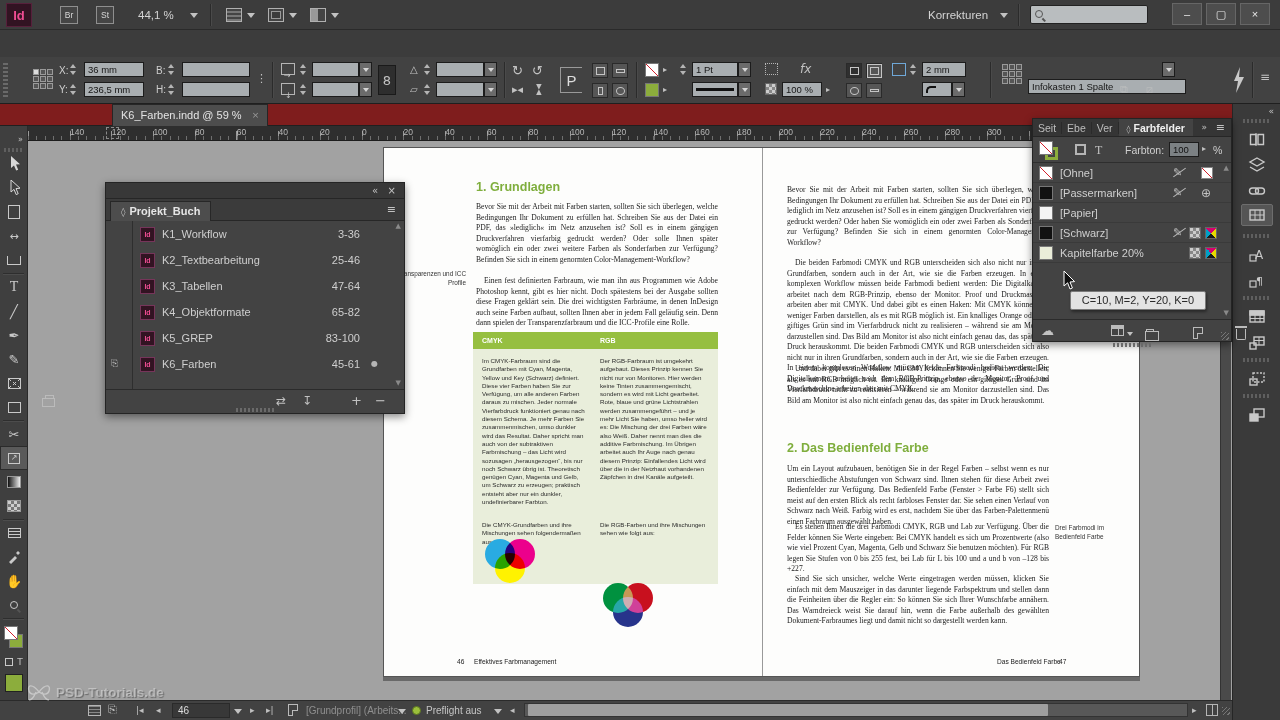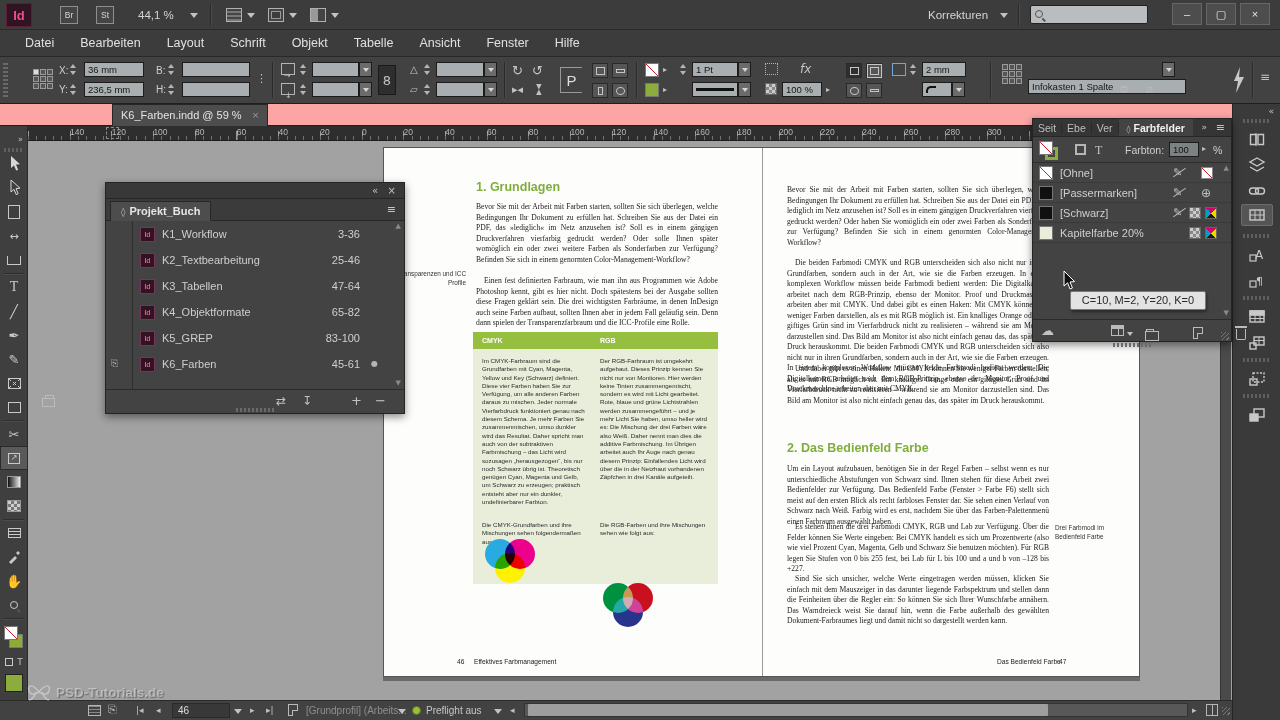--- a/index.html
+++ b/index.html
@@ -34,21 +34,21 @@
   .ddbtn{width:13px;height:15px;background:#6b6b6b;border:1px solid #1c1c1c;display:flex;align-items:center;justify-content:center}
   .ddbtn .caret{border-top-color:#d5d5d5;border-left-width:3.5px;border-right-width:3.5px;border-top-width:4.5px}
   .refgrid{display:grid;grid-template-columns:repeat(3,6px);grid-template-rows:repeat(3,6px);gap:1px}
   .refgrid b{border:1px solid #9a9a9a;background:#555}
   .refgrid b.on{background:#ddd}
   .minibox{border:1px solid #b5b5b5;display:inline-block}
   .wrapbtn{width:16px;height:15px;border:1px solid #2a2a2a;background:#565656;display:flex;align-items:center;justify-content:center}
   .wrapbtn.on{background:#2f2f2f}
   .wrapbtn span{width:9px;height:8px;border:1px solid #c5c5c5}
   
-  .tabbar{left:0;top:104px;width:1280px;height:22px;background:#fca5a5;border-bottom:1px solid #202020}
+  .tabbar{left:0;top:104px;width:1280px;height:22px;background:#7f1d1d;border-bottom:1px solid #202020}
   .doctab{left:112px;top:0;height:22px;background:#4d4d4d;border:1px solid #262626;border-bottom:none;color:#e3e3e3;font-size:11px;line-height:21px;padding:0 8px;display:flex;gap:10px;align-items:center}
   .ruler{left:28px;top:126px;width:1204px;height:15px;background:#2e2e2e;border-bottom:1px solid #1d1d1d;
     background-image:
       repeating-linear-gradient(90deg,#6f6f6f 0 1px,transparent 1px 8.34px),
       repeating-linear-gradient(90deg,#9a9a9a 0 1px,transparent 1px 41.7px);
     background-size:100% 4px,100% 9px;
     background-position:left bottom,left bottom;
     background-repeat:repeat-x,repeat-x}
   .rlabel{position:absolute;top:1px;color:#b8b8b8;font-size:8.5px;font-family:"Liberation Sans",sans-serif}
   
@@ -132,31 +132,20 @@
     <span class="a caret" style="left:1000px;top:13px"></span>
     <div class="a vsep" style="left:1018px;top:4px;height:22px"></div>
     <div class="a searchbox" style="left:1030px;top:5px;width:118px">
       <span class="lens" style="position:absolute;left:4px;top:4px"></span>
     </div>
     <div class="a winbtn" style="left:1172px;top:3px">–</div>
     <div class="a winbtn" style="left:1206px;top:3px">▢</div>
     <div class="a winbtn" style="left:1240px;top:3px">×</div>
   </div>
 
-  <div class="a menubar">
-    <span class="menu-item">Datei</span>
-    <span class="menu-item">Bearbeiten</span>
-    <span class="menu-item">Layout</span>
-    <span class="menu-item">Schrift</span>
-    <span class="menu-item">Objekt</span>
-    <span class="menu-item">Tabelle</span>
-    <span class="menu-item">Ansicht</span>
-    <span class="menu-item">Fenster</span>
-    <span class="menu-item">Hilfe</span>
-  </div>
 
   <div class="a controlbar">
     <div class="a grip-v" style="left:3px;top:6px;width:5px;height:34px"></div>
     <div class="a refgrid" style="left:33px;top:12px">
       <b class="on"></b>
         <b></b>
         <b></b>
       <b></b>
         <b></b>
         <b></b>
@@ -544,20 +533,24 @@
         <span class="noedit" style="position:absolute;left:140px">✎</span>
         <span class="mini-none" style="position:absolute;left:168px"></span>
       </div>
       <div class="prow" style="height:20px;padding-left:6px;gap:7px;border-bottom:1px solid #3a3a3a">
         <span class="chip black"></span>
         <span>[Passermarken]</span>
         <span class="noedit" style="position:absolute;left:140px">✎</span>
         <span class="ico" style="position:absolute;left:168px;font-size:12px">⊕</span>
       </div>
       <div class="prow" style="height:20px;padding-left:6px;gap:7px;border-bottom:1px solid #3a3a3a">
+        <span class="chip white"></span>
+        <span>[Papier]</span>
+      </div>
+      <div class="prow" style="height:20px;padding-left:6px;gap:7px;border-bottom:1px solid #3a3a3a">
         <span class="chip black"></span>
         <span>[Schwarz]</span>
         <span class="noedit" style="position:absolute;left:140px">✎</span>
         <span class="chk12" style="position:absolute;left:156px"></span>
         <span class="cmyk12" style="position:absolute;left:172px"></span>
       </div>
       <div class="prow" style="height:20px;padding-left:6px;gap:7px;border-bottom:1px solid #3a3a3a">
         <span class="chip" style="background:#eaedd9"></span>
         <span>Kapitelfarbe 20%</span>
         <span class="chk12" style="position:absolute;left:156px"></span>

